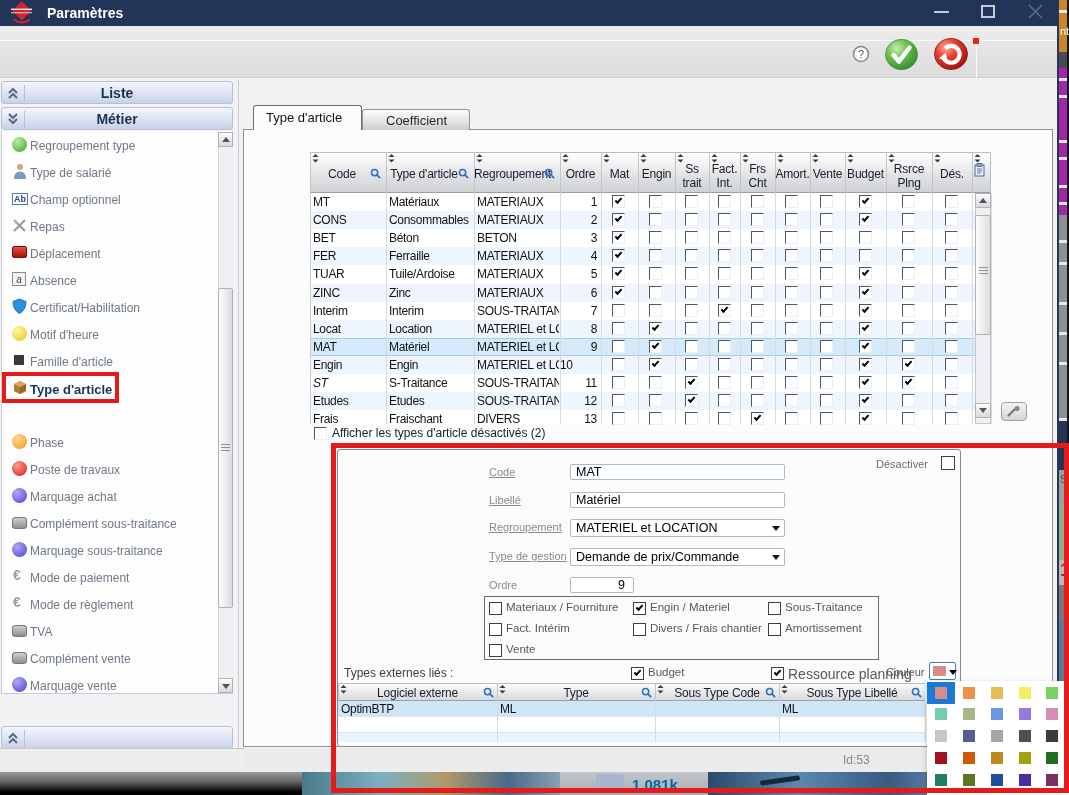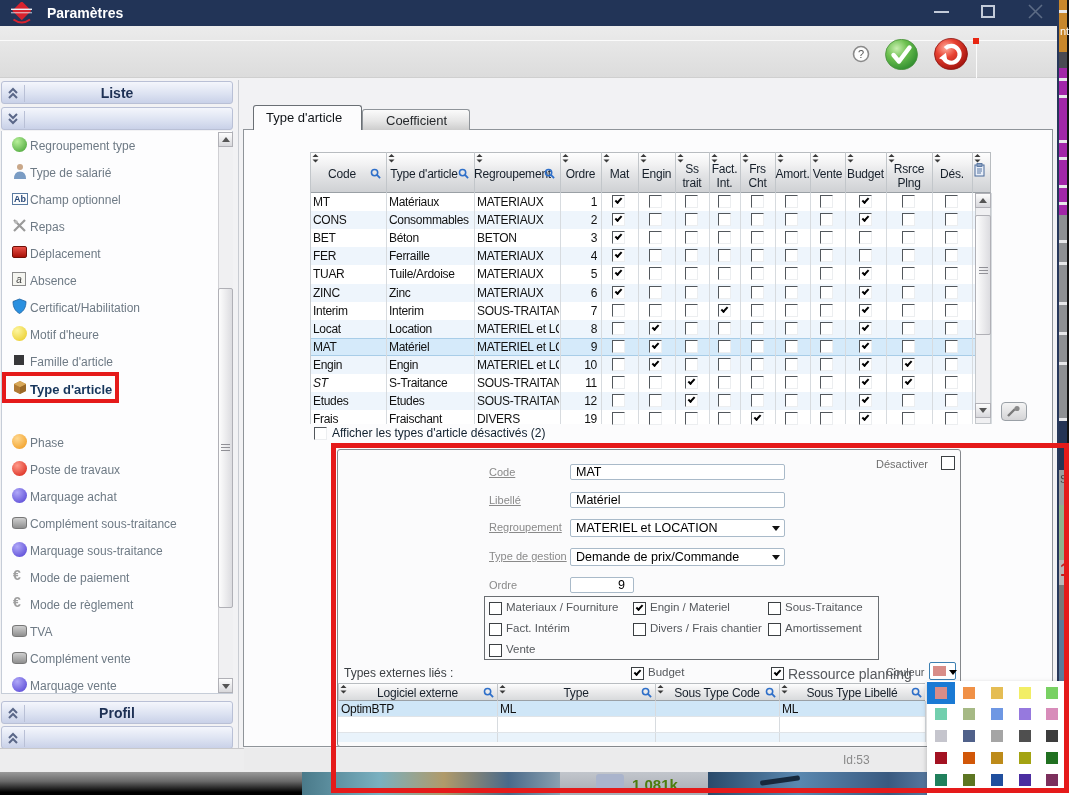--- a/index.html
+++ b/index.html
@@ -85,20 +85,21 @@
         <path d="M2 6 L6 2 L10 6 M2 11 L6 7 L10 11"></path>
       </svg>
       <div class="sbsep"></div>
       <div class="t">Liste</div>
     </div>
 <div class="sbhead abs" style="top:107px;">
       <svg class="chev abs" viewBox="0 0 12 12">
         <path d="M2 1 L6 5 L10 1 M2 6 L6 10 L10 6"></path>
       </svg>
       <div class="sbsep"></div>
+      <div class="t">Métier</div>
     </div>
 <div class="abs" style="left:1px;top:131px;width:232px;height:563px;background:#fdfdfe;border:1px solid #c6cdd8;border-top:none;"></div>
 <div class="abs" style="left:0;top:138px;width:216px;height:16px;">
       <div class="abs" style="left:12px;top:-1px;width:15px;height:15px;border-radius:50%;background:radial-gradient(circle at 35% 30%, #b8f09a, #3f9e2f);"></div>
       <div class="sbitem abs" style="top:1px;">Regroupement type</div>
     </div>
 <div class="abs" style="left:0;top:165px;width:216px;height:16px;">
       <svg class="abs" style="left:13px;top:-2px" width="14" height="16" viewBox="0 0 14 16">
         <circle cx="7" cy="4" r="3" fill="#c9a789"></circle>
         <path d="M1 16 Q1 8.5 7 8.5 Q13 8.5 13 16 Z" fill="#7a9cc4"></path>
@@ -195,27 +196,20 @@
     </svg>
 <div class="abs" style="left:218px;top:288px;width:15px;height:320px;background:linear-gradient(90deg,#fdfdfd,#dcdce0);border:1px solid #b0b0b6;border-radius:2px;"></div>
 <div class="abs" style="left:221px;top:444px;width:9px;height:1px;background:#909096"></div>
 <div class="abs" style="left:221px;top:447px;width:9px;height:1px;background:#909096"></div>
 <div class="abs" style="left:221px;top:450px;width:9px;height:1px;background:#909096"></div>
 <div class="abs" style="left:218px;top:678px;width:15px;height:15px;background:linear-gradient(#fdfdfd,#d8d8dc);border:1px solid #b0b0b6;"></div>
 <svg class="abs" style="left:222px;top:684px" width="8" height="6">
       <path d="M0 0 L4 5 L8 0 Z" fill="#555"></path>
     </svg>
 
-<div class="sbhead abs" style="top:701px;">
-      <svg class="chev abs" viewBox="0 0 12 12">
-        <path d="M2 6 L6 2 L10 6 M2 11 L6 7 L10 11"></path>
-      </svg>
-      <div class="sbsep"></div>
-      <div class="t">Profil</div>
-    </div>
 <div class="sbhead abs" style="top:726px;">
       <svg class="chev abs" viewBox="0 0 12 12">
         <path d="M2 6 L6 2 L10 6 M2 11 L6 7 L10 11"></path>
       </svg>
       <div class="sbsep"></div>
     </div>
 <div class="abs" style="left:238px;top:80px;width:1px;height:668px;background:#c9ccd2;"></div>
 <div class="abs" style="left:243px;top:129px;width:810px;height:618px;background:#fcfcfd;border:1px solid #8f9499;"></div>
 <div class="abs" style="left:253px;top:105px;width:109px;height:25px;background:#fcfcfd;border:1px solid #6a6f74;border-bottom:none;border-radius:3px 3px 0 0;"></div>
 <div class="abs" style="left:254px;top:130px;width:107px;height:2px;background:#fcfcfd;"></div>
@@ -514,21 +508,21 @@
     <div class="cbg abs" style="left:785px;top:340px;"></div>
     <div class="cbg abs" style="left:820px;top:340px;"></div>
     <div class="cbg abs" style="left:859px;top:340px;">
       <div class="chk"></div>
     </div>
     <div class="cbg abs" style="left:902px;top:340px;"></div>
     <div class="cbg abs" style="left:945px;top:340px;"></div>
     <div class="gridtxt abs" style="left:313px;top:358px;width:70px;">Engin</div>
     <div class="gridtxt abs" style="left:389px;top:358px;width:84px;">Engin</div>
     <div class="gridtxt abs" style="left:477px;top:358px;width:82px;">MATERIEL et LOC</div>
-    <div class="gridtxt abs" style="left:560px;top:358px;width:37px;text-align:right;">10</div>
+    <div class="gridtxt abs" style="left:560px;top:358px;width:37px;">10</div>
     <div class="cbg abs" style="left:612px;top:358px;"></div>
     <div class="cbg abs" style="left:649px;top:358px;">
       <div class="chk"></div>
     </div>
     <div class="cbg abs" style="left:685px;top:358px;"></div>
     <div class="cbg abs" style="left:718px;top:358px;"></div>
     <div class="cbg abs" style="left:751px;top:358px;"></div>
     <div class="cbg abs" style="left:785px;top:358px;"></div>
     <div class="cbg abs" style="left:820px;top:358px;"></div>
     <div class="cbg abs" style="left:859px;top:358px;">
@@ -572,21 +566,21 @@
     <div class="cbg abs" style="left:785px;top:394px;"></div>
     <div class="cbg abs" style="left:820px;top:394px;"></div>
     <div class="cbg abs" style="left:859px;top:394px;">
       <div class="chk"></div>
     </div>
     <div class="cbg abs" style="left:902px;top:394px;"></div>
     <div class="cbg abs" style="left:945px;top:394px;"></div>
     <div class="gridtxt abs" style="left:313px;top:412px;width:70px;">Frais</div>
     <div class="gridtxt abs" style="left:389px;top:412px;width:84px;">Fraischant</div>
     <div class="gridtxt abs" style="left:477px;top:412px;width:82px;">DIVERS</div>
-    <div class="gridtxt abs" style="left:560px;top:412px;width:37px;text-align:right;">19</div>
+    <div class="gridtxt abs" style="left:560px;top:412px;width:37px;text-align:right;">13</div>
     <div class="cbg abs" style="left:612px;top:412px;"></div>
     <div class="cbg abs" style="left:649px;top:412px;"></div>
     <div class="cbg abs" style="left:685px;top:412px;"></div>
     <div class="cbg abs" style="left:718px;top:412px;"></div>
     <div class="cbg abs" style="left:751px;top:412px;">
       <div class="chk"></div>
     </div>
     <div class="cbg abs" style="left:785px;top:412px;"></div>
     <div class="cbg abs" style="left:820px;top:412px;"></div>
     <div class="cbg abs" style="left:859px;top:412px;">
@@ -744,21 +738,21 @@
 <div class="abs" style="left:1059px;top:362px;width:8px;height:3px;background:#e8e8ea;"></div>
 <div class="abs" style="left:1059px;top:418px;width:8px;height:3px;background:#e8e8ea;"></div>
 <div class="abs" style="left:1060px;top:560px;font-size:18px;font-weight:bold;color:#c02020;">1</div>
 <div class="abs" style="left:1060px;top:25px;font-size:11px;color:#fff;">nt</div>
 <div class="abs" style="left:1060px;top:473px;font-size:11px;color:#444;">Se</div>
 <div class="abs" style="left:0px;top:772px;width:1069px;height:23px;background:#333;"></div>
 <div class="abs" style="left:0px;top:772px;width:302px;height:23px;background:linear-gradient(#9a9a9a,#6a6a6a 40%,#000 88%);"></div>
 <div class="abs" style="left:302px;top:772px;width:258px;height:23px;background:linear-gradient(90deg,#4a7a8a,#7ab0c0 30%,#b09a6a 55%,#4a6a8a 80%,#8aa0b0);"></div>
 <div class="abs" style="left:560px;top:772px;width:148px;height:23px;background:linear-gradient(#c2c6cc,#a8acb4);"></div>
 <div class="abs" style="left:596px;top:774px;width:28px;height:19px;background:#aab4cc;border-radius:3px;"></div>
-<div class="abs" style="left:632px;top:776px;font-size:15px;font-weight:bold;color:#4d7c0f;">1 081k</div>
+<div class="abs" style="left:632px;top:776px;font-size:15px;font-weight:bold;color:#0369a1;">1 081k</div>
 <div class="abs" style="left:708px;top:772px;width:361px;height:23px;background:linear-gradient(90deg,#2a4a6a,#5a88b0 25%,#3a5a80 50%,#7aa0c8 75%,#4a6890);"></div>
 <div class="abs" style="left:760px;top:778px;width:40px;height:5px;background:#16283c;border-radius:2px;transform:rotate(-8deg);"></div>
 <div class="abs" style="left:927px;top:681px;width:142px;height:114px;background:#fff;box-shadow:0 2px 5px rgba(0,0,0,.25);">
     <div class="abs" style="left:0px;top:1px;width:28px;height:22px;background:#1a7ad4;"></div>
     <div class="abs" style="left:8px;top:6px;width:12px;height:12px;background:#d88d88;"></div>
     <div class="abs" style="left:36px;top:6px;width:12px;height:12px;background:#f09147;"></div>
     <div class="abs" style="left:64px;top:6px;width:12px;height:12px;background:#e5bd54;"></div>
     <div class="abs" style="left:92px;top:6px;width:12px;height:12px;background:#f2ee66;"></div>
     <div class="abs" style="left:119px;top:6px;width:12px;height:12px;background:#79d163;"></div>
     <div class="abs" style="left:8px;top:27px;width:12px;height:12px;background:#72cfae;"></div>

